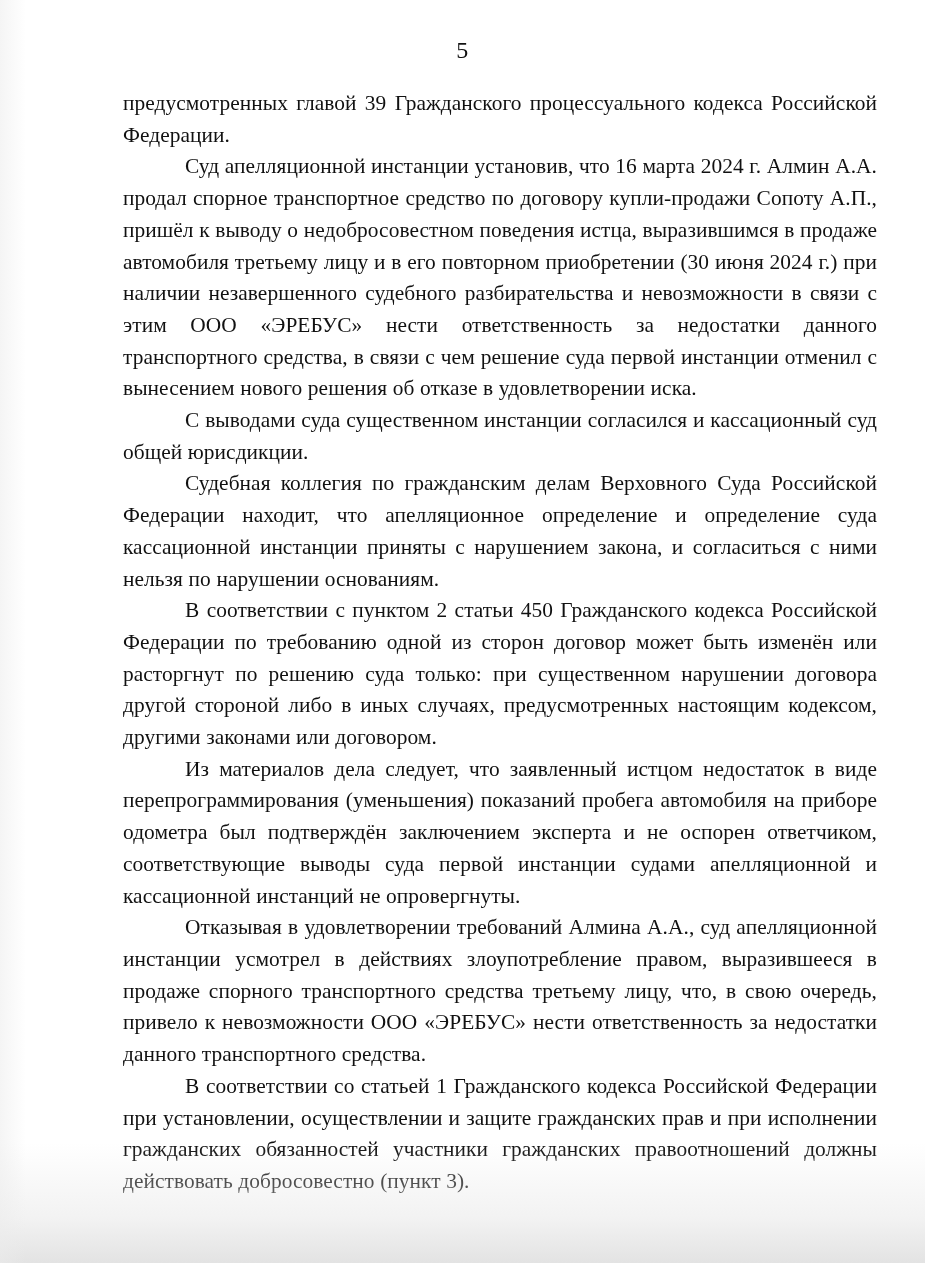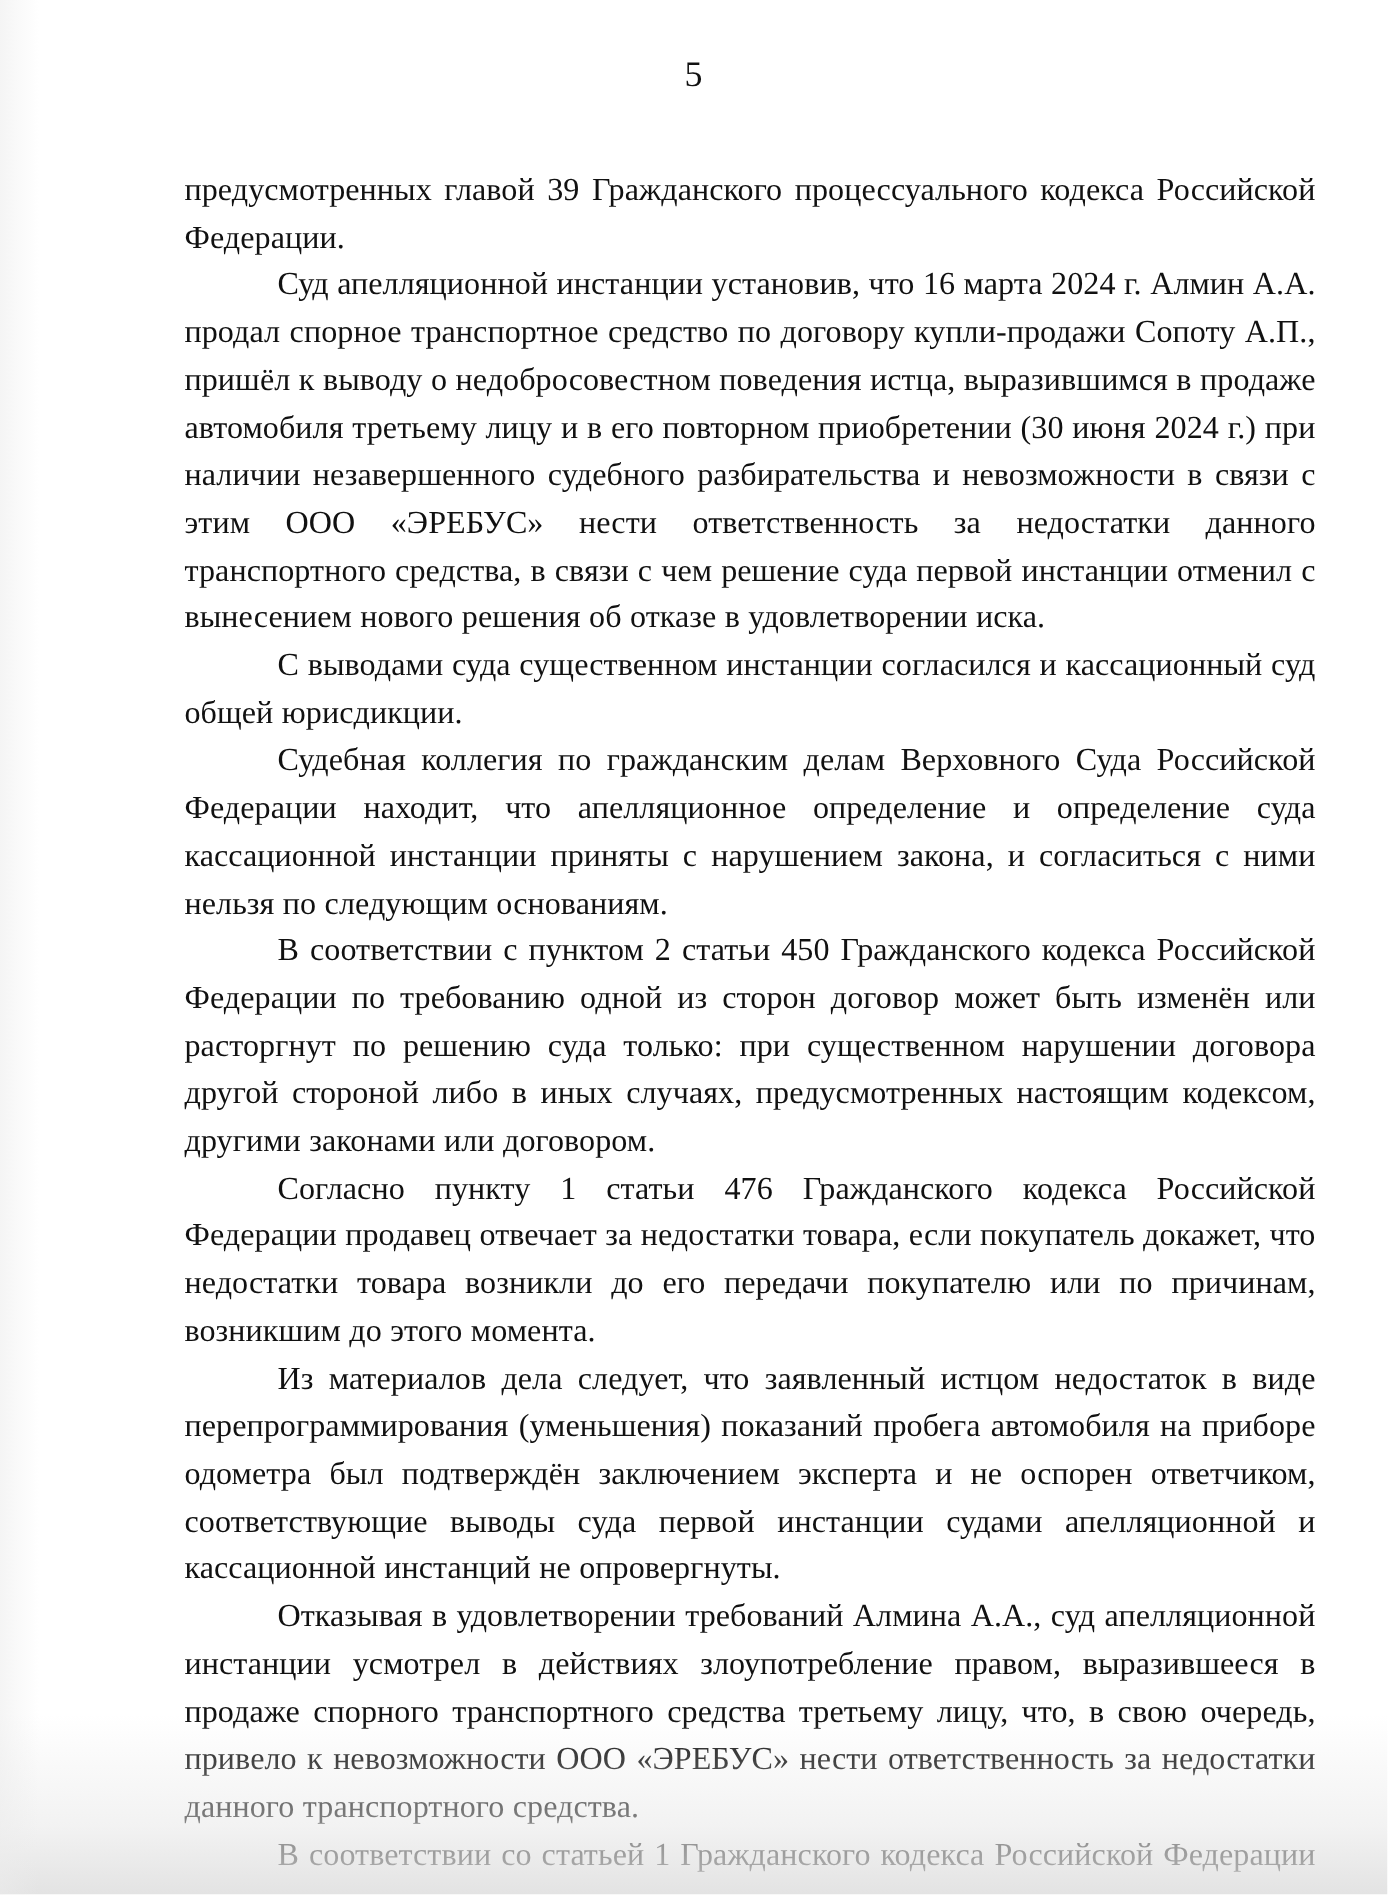--- a/index.html
+++ b/index.html
@@ -77,43 +77,41 @@
     line-height: 31.7px;
     letter-spacing: 0.05px;
     word-spacing: 0.2px;
     -webkit-hyphens: none;
     hyphens: none;
   }
 
   
   p.para.cont {
     text-indent: 0;
-    margin-top: 23px;
   }
 </style>
 </head>
 <body>
 
 <div class="page">
 
   <div class="page-number">5</div>
 
   <div class="body-text">
 
     <p class="para cont">предусмотренных главой 39 Гражданского процессуального кодекса Российской Федерации.</p>
 
     <p class="para">Суд апелляционной инстанции установив, что 16 марта 2024 г. Алмин А.А. продал спорное транспортное средство по договору купли-продажи Сопоту А.П., пришёл к выводу о недобросовестном поведения истца, выразившимся в продаже автомобиля третьему лицу и в его повторном приобретении (30 июня 2024 г.) при наличии незавершенного судебного разбирательства и невозможности в связи с этим ООО «ЭРЕБУС» нести ответственность за недостатки данного транспортного средства, в связи с чем решение суда первой инстанции отменил  с вынесением нового решения об отказе в удовлетворении иска.</p>
 
     <p class="para">С выводами суда существенном инстанции согласился и кассационный суд общей юрисдикции.</p>
 
-    <p class="para">Судебная коллегия по гражданским делам Верховного Суда Российской Федерации находит, что апелляционное определение и определение суда кассационной инстанции приняты с нарушением закона, и согласиться с ними нельзя по следующим основаниям.</p>
+    <p class="para">Судебная коллегия по гражданским делам Верховного Суда Российской Федерации находит, что апелляционное определение и определение суда кассационной инстанции приняты с нарушением закона, и согласиться с ними нельзя по нарушении основаниям.</p>
 
     <p class="para">В соответствии с пунктом 2 статьи 450 Гражданского кодекса Российской Федерации по требованию одной из сторон договор может быть изменён или расторгнут по решению суда только: при существенном нарушении договора другой стороной либо в иных случаях, предусмотренных настоящим кодексом, другими законами или договором.</p>
 
-    <p class="para">Согласно пункту 1 статьи 476 Гражданского кодекса Российской Федерации продавец отвечает за недостатки товара, если покупатель докажет, что недостатки товара возникли до его передачи покупателю или по причинам, возникшим до этого момента.</p>
 
     <p class="para">Из материалов дела следует, что заявленный истцом недостаток в виде перепрограммирования (уменьшения) показаний пробега автомобиля на приборе одометра был подтверждён заключением эксперта и не оспорен ответчиком, соответствующие выводы суда первой инстанции судами апелляционной и кассационной инстанций не опровергнуты.</p>
 
     <p class="para">Отказывая в удовлетворении требований Алмина А.А., суд апелляционной инстанции усмотрел в действиях злоупотребление правом, выразившееся в продаже спорного транспортного средства третьему лицу, что, в свою очередь, привело к невозможности ООО «ЭРЕБУС» нести ответственность за недостатки данного транспортного средства.</p>
 
     <p class="para">В соответствии со статьей 1 Гражданского кодекса Российской Федерации при установлении, осуществлении и защите гражданских прав и при исполнении гражданских обязанностей участники гражданских правоотношений должны действовать добросовестно (пункт 3).</p>
 
   </div>
 
   <div class="scan-shade"></div>

